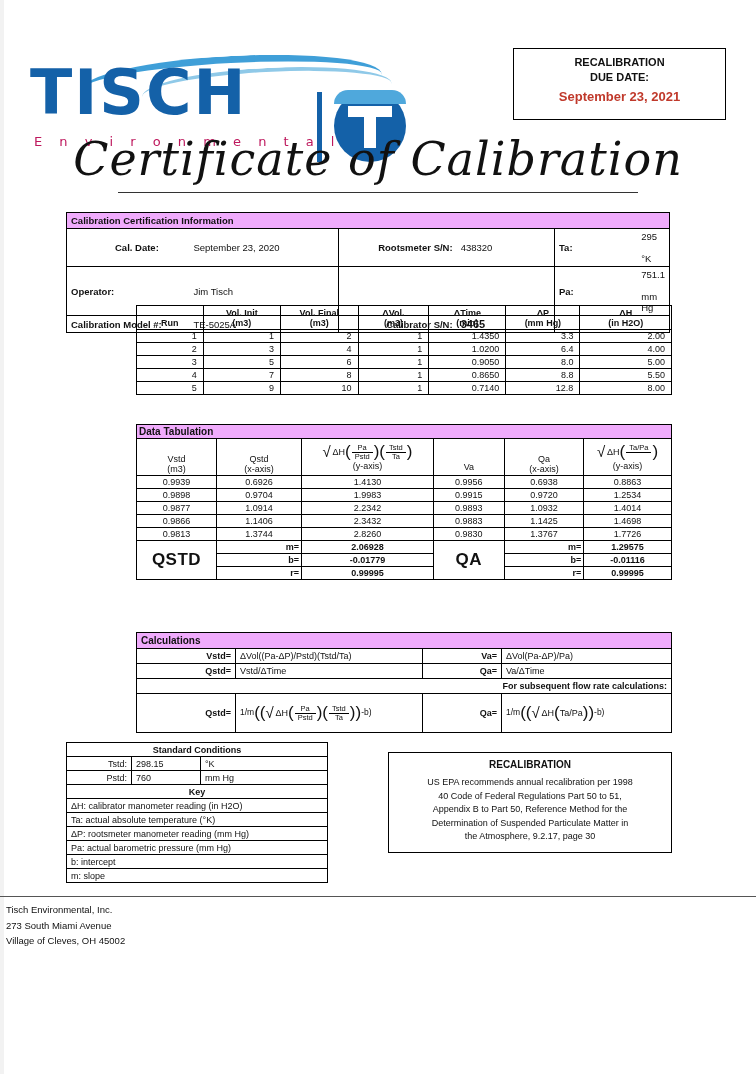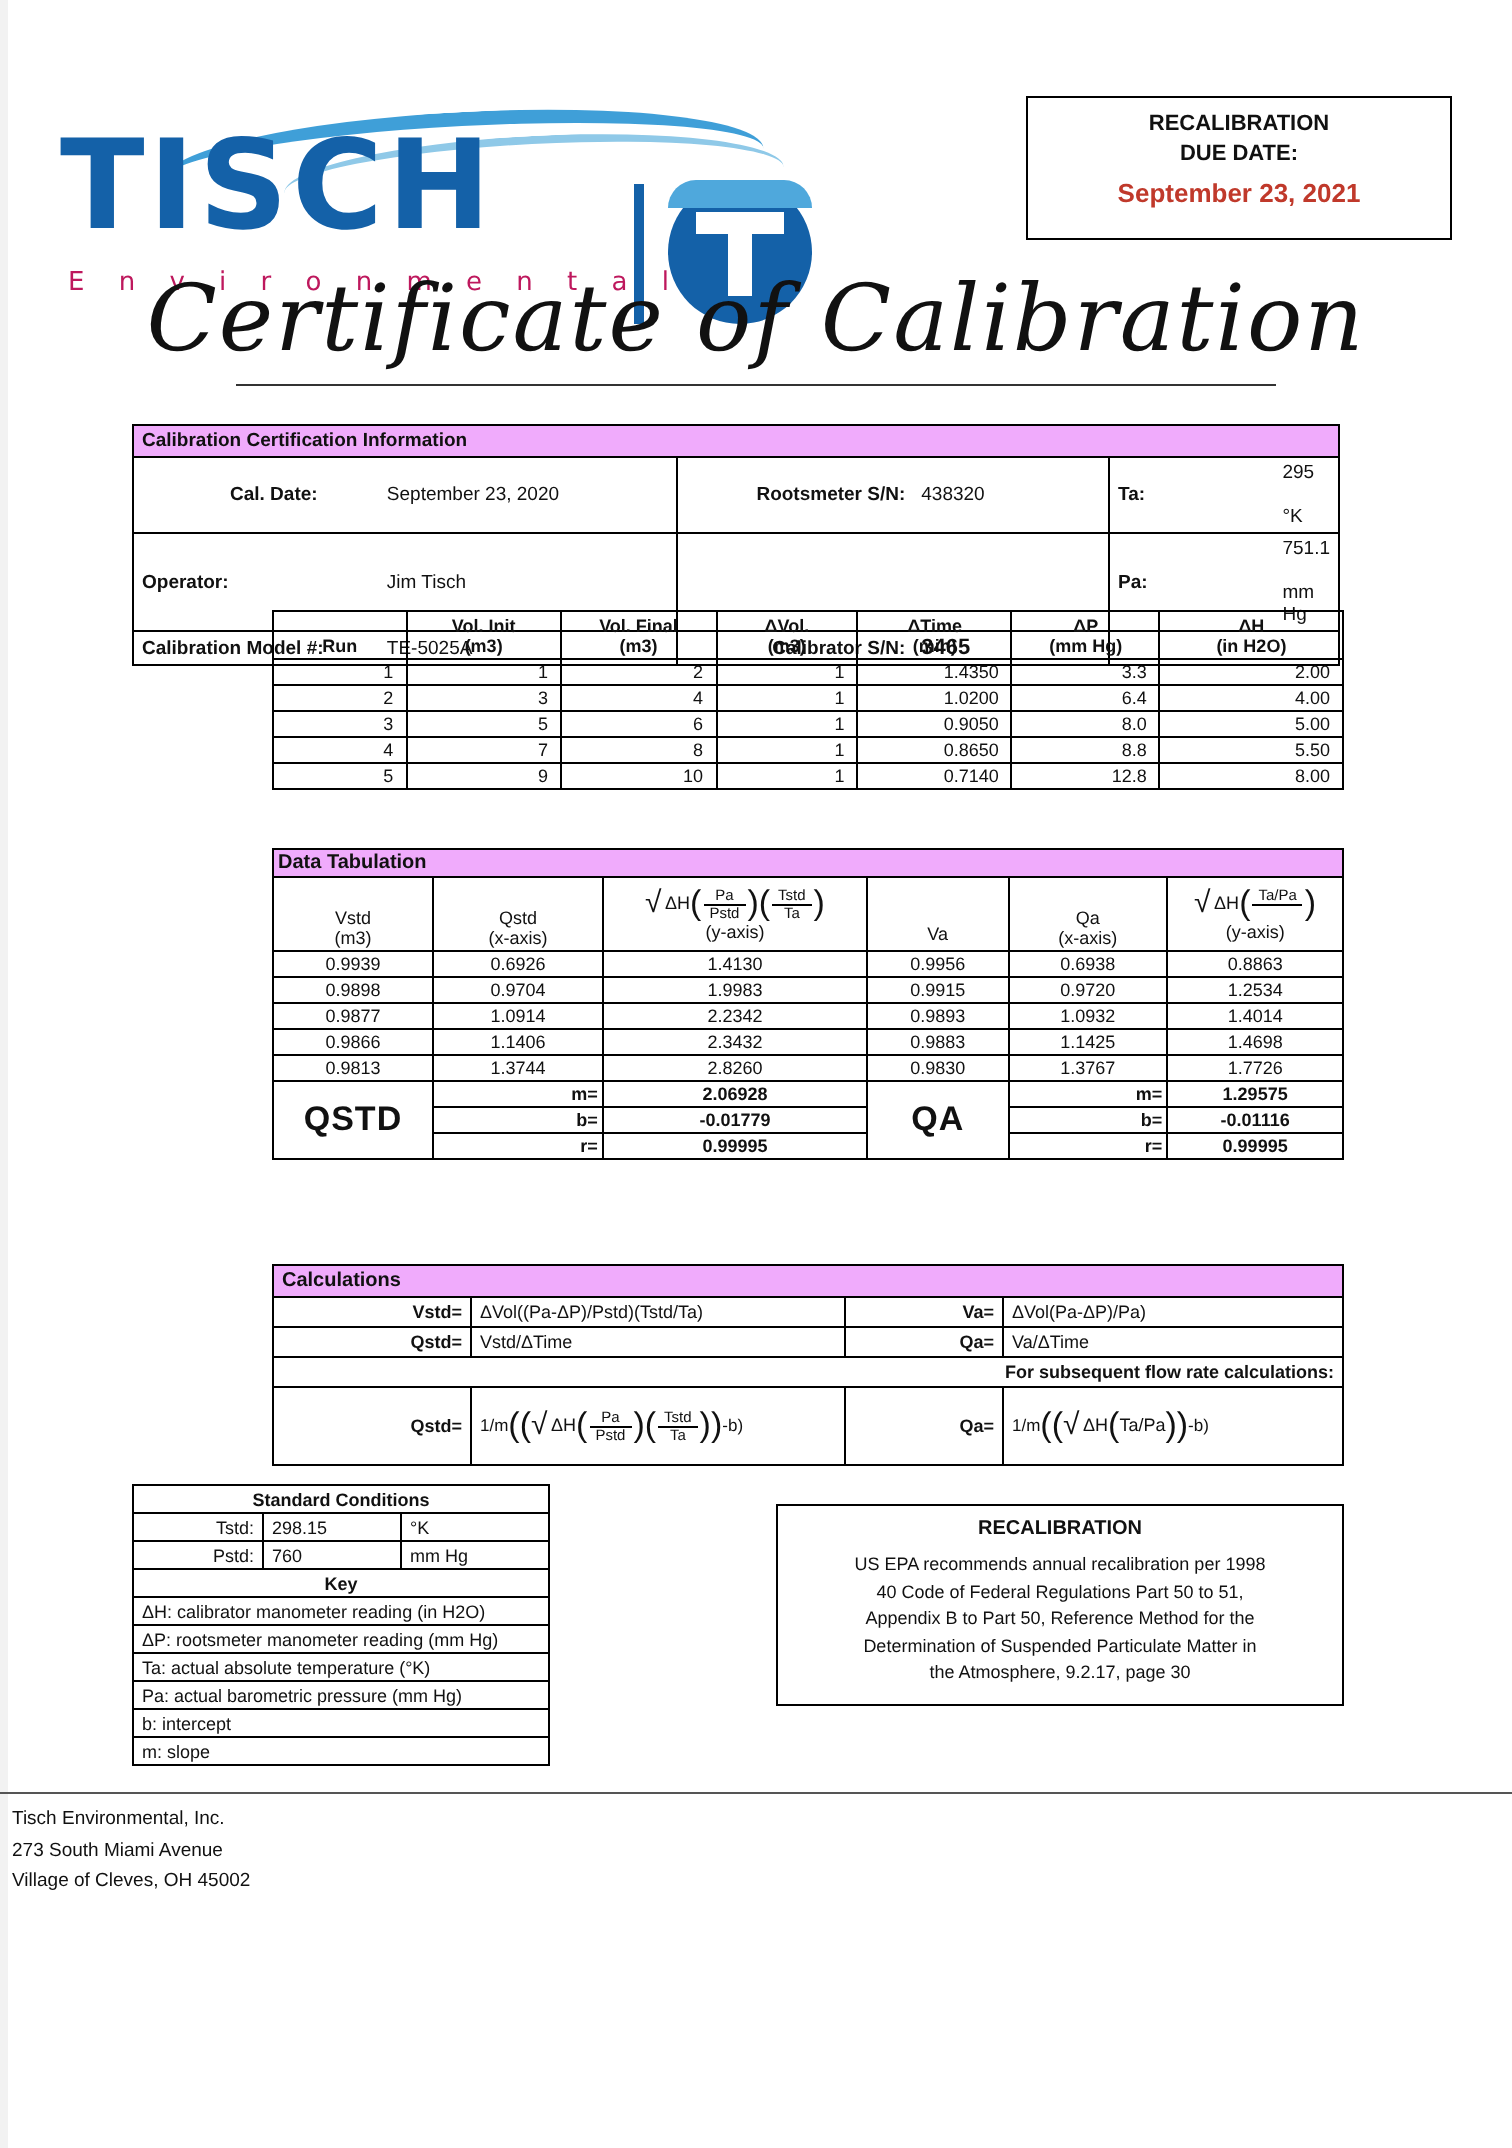--- a/index.html
+++ b/index.html
@@ -112,21 +112,21 @@
   .frac .d{padding:0 3px;display:block;}
   .paren{font-size:17px;vertical-align:middle;}
 
   
   .calctbl{position:absolute;left:136px;top:632px;width:536px;font-size:9px;}
   .calctbl td{border:1px solid #000;padding:2px 4px;}
   .rt{text-align:right;font-weight:bold;}
   .ctr{text-align:right;font-weight:bold;}
 
   
-  .stdcond{position:absolute;left:66px;top:742px;width:209px;font-size:9px;}
+  .stdcond{position:absolute;left:66px;top:742px;width:262px;font-size:9px;}
   .stdcond td{border:1px solid #000;padding:1.5px 4px;}
   .keyhdr{text-align:center;font-weight:bold;}
 
   
   .recalnote{
     position:absolute;left:388px;top:752px;width:284px;border:1.2px solid #000;
     box-sizing:border-box;padding:4px 8px 8px 8px;text-align:center;font-size:9px;line-height:1.5;
   }
   .recalnote .hd{font-weight:bold;font-size:10px;margin-bottom:4px;}
 
@@ -418,24 +418,24 @@
       <td>760</td>
       <td style="border-left:none;">mm Hg</td>
     </tr>
     <tr>
       <td class="keyhdr" colspan="3">Key</td>
     </tr>
     <tr>
           <td colspan="3">ΔH: calibrator manometer reading (in H2O)</td>
         </tr>
     <tr>
+          <td colspan="3">Ta: actual absolute temperature (°K)</td>
+        </tr>
+    <tr>
           <td colspan="3">ΔP: rootsmeter manometer reading (mm Hg)</td>
-        </tr>
-    <tr>
-          <td colspan="3">Ta: actual absolute temperature (°K)</td>
         </tr>
     <tr>
           <td colspan="3">Pa: actual barometric pressure (mm Hg)</td>
         </tr>
     <tr>
           <td colspan="3">b: intercept</td>
         </tr>
     <tr>
           <td colspan="3">m: slope</td>
         </tr>

